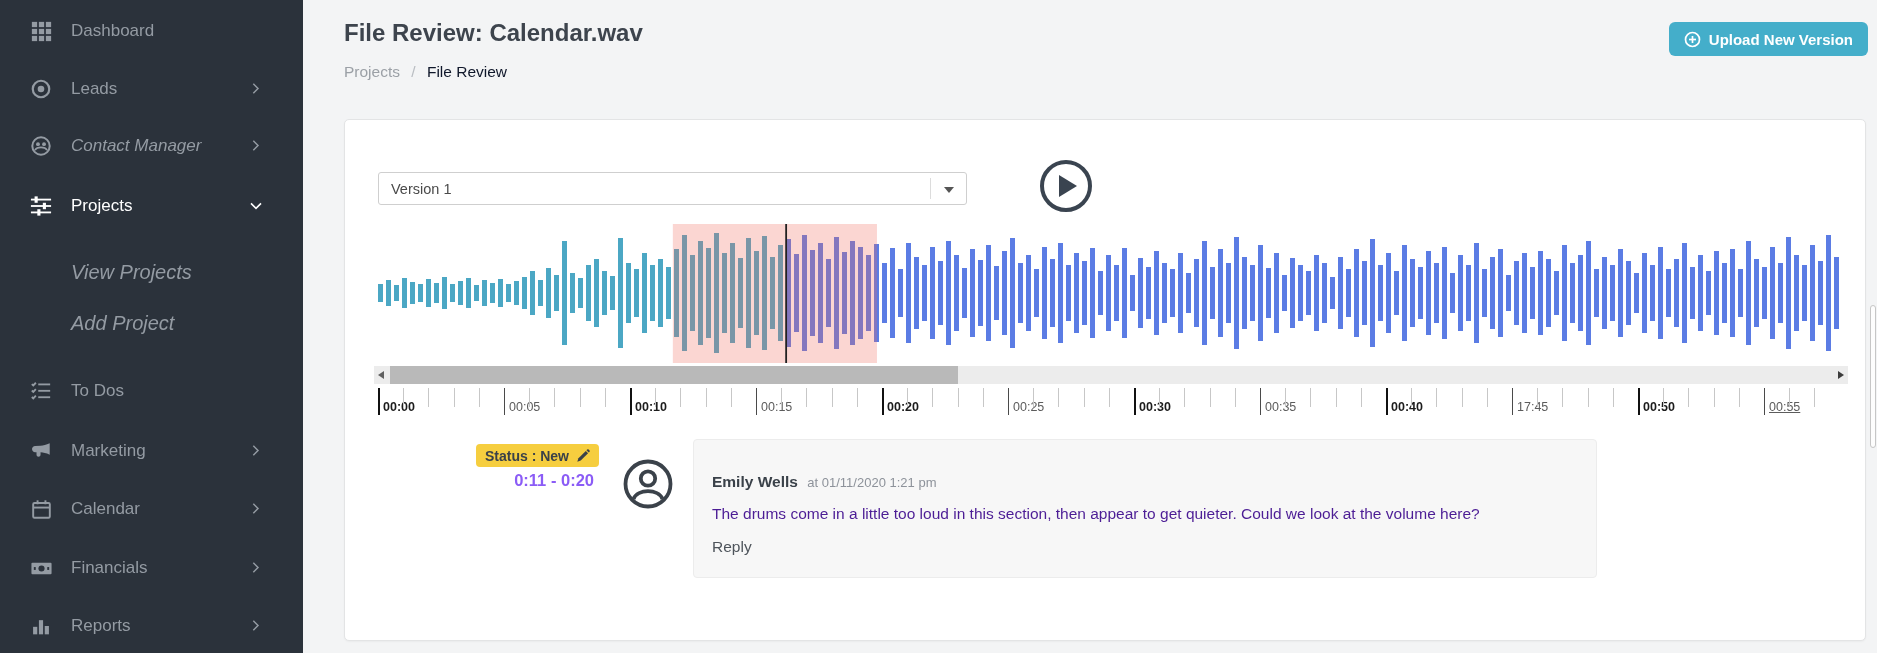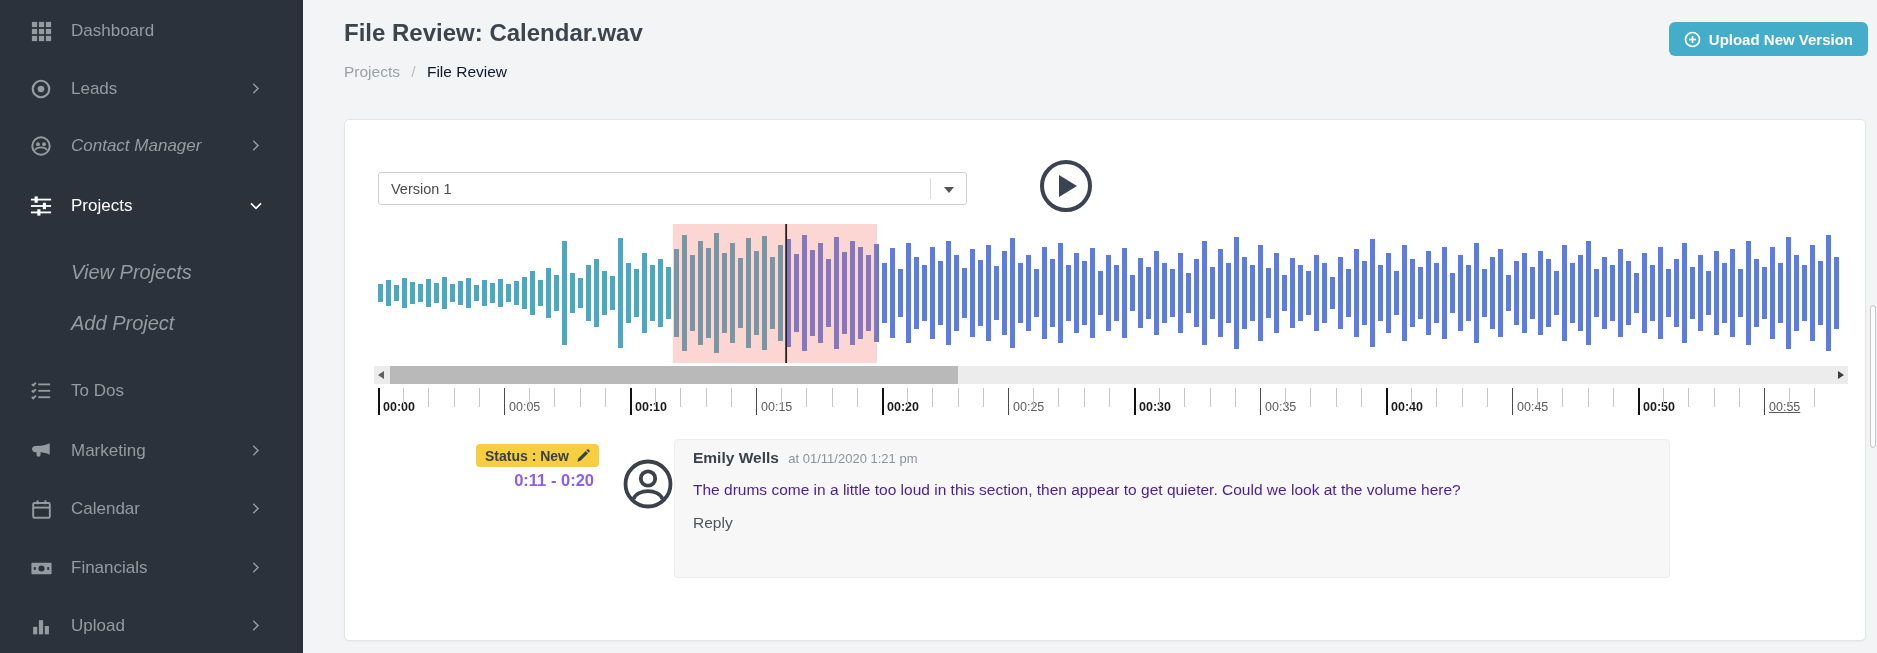--- a/index.html
+++ b/index.html
@@ -83,23 +83,23 @@
   .tl-label.emph { color:#1c1c1c; font-weight:bold; }
 
   
   .status-badge { position:absolute; left:131px; top:324px; height:23px;
     background:#f6ce3f; border-radius:4px; display:flex; align-items:center;
     gap:7px; padding:0 9px; font-size:14px; font-weight:bold; color:#3a4149;
     cursor:pointer; }
   .comment-range { position:absolute; left:118px; top:351px; width:131px;
     text-align:right; font-size:16.5px; font-weight:bold; color:#8b5cf6; }
   .avatar { position:absolute; left:277px; top:338px; width:52px; height:52px; }
-  .comment-card { position:absolute; left:329px; top:319px; width:996px;
+  .comment-card { position:absolute; left:348px; top:319px; width:904px;
     min-height:139px; background:#f7f7f7; border:1px solid #ececec;
-    border-radius:4px; padding:9px 18px 14px 18px; }
+    border-radius:4px; padding:33px 18px 14px 18px; }
   .c-author { font-size:15.5px; font-weight:bold; color:#3a4149; }
   .c-time { font-size:13px; color:#8d929a; margin-left:5px; }
   .c-body { margin-top:12px; font-size:15.5px; color:#4c1d95;
     line-height:1.45; max-width:795px; }
   .c-reply { margin-top:13px; font-size:15.5px; color:#4e545b; cursor:pointer;
     display:inline-block; }
 
   
   .vscroll-thumb { position:absolute; right:1px; top:305px; width:6px;
     height:143px; background:#fdfdfd; border:1px solid #c6c6c6;
@@ -227,21 +227,21 @@
           </svg></span>
       </div>
       <div class="side-item" style="top: 612px;">
         <span class="s-icon">
           <svg width="20" height="20" viewBox="0 0 24 24" fill="currentColor">
             <rect x="2.5" y="13" width="5" height="9"></rect>
             <rect x="9.5" y="5" width="5" height="17"></rect>
             <rect x="16.5" y="12" width="5" height="10"></rect>
           </svg>
         </span>
-        <span class="s-label">Upload</span>
+        <span class="s-label">Reports</span>
         <span class="s-chev"><svg width="15" height="15" viewBox="0 0 24 24" fill="none" stroke="currentColor" stroke-width="2.4">
             <path d="M8.5 4.5 L16 12 L8.5 19.5"></path>
           </svg></span>
       </div>
     </div>
 </aside>
 
 <div class="main">
 
   <h1 class="page-title">File Review: Calendar.wav</h1>
@@ -522,21 +522,21 @@
         <span class="tick" style="left: 932.4px;"></span>
         <span class="tick" style="left: 957.6px;"></span>
         <span class="tick" style="left: 982.8px;"></span>
         <span class="tick major emph" style="left: 1008px;"></span>
         <span class="tl-label emph" style="left: 1013px;">00:40</span>
         <span class="tick" style="left: 1033.2px;"></span>
         <span class="tick" style="left: 1058.4px;"></span>
         <span class="tick" style="left: 1083.6px;"></span>
         <span class="tick" style="left: 1108.8px;"></span>
         <span class="tick major" style="left: 1134px;"></span>
-        <span class="tl-label" style="left: 1139px;">00:45</span>
+        <span class="tl-label" style="left: 1139px;">17:45</span>
         <span class="tick" style="left: 1159.2px;"></span>
         <span class="tick" style="left: 1184.4px;"></span>
         <span class="tick" style="left: 1209.6px;"></span>
         <span class="tick" style="left: 1234.8px;"></span>
         <span class="tick major emph" style="left: 1260px;"></span>
         <span class="tl-label emph" style="left: 1265px;">00:50</span>
         <span class="tick" style="left: 1285.2px;"></span>
         <span class="tick" style="left: 1310.4px;"></span>
         <span class="tick" style="left: 1335.6px;"></span>
         <span class="tick" style="left: 1360.8px;"></span>

